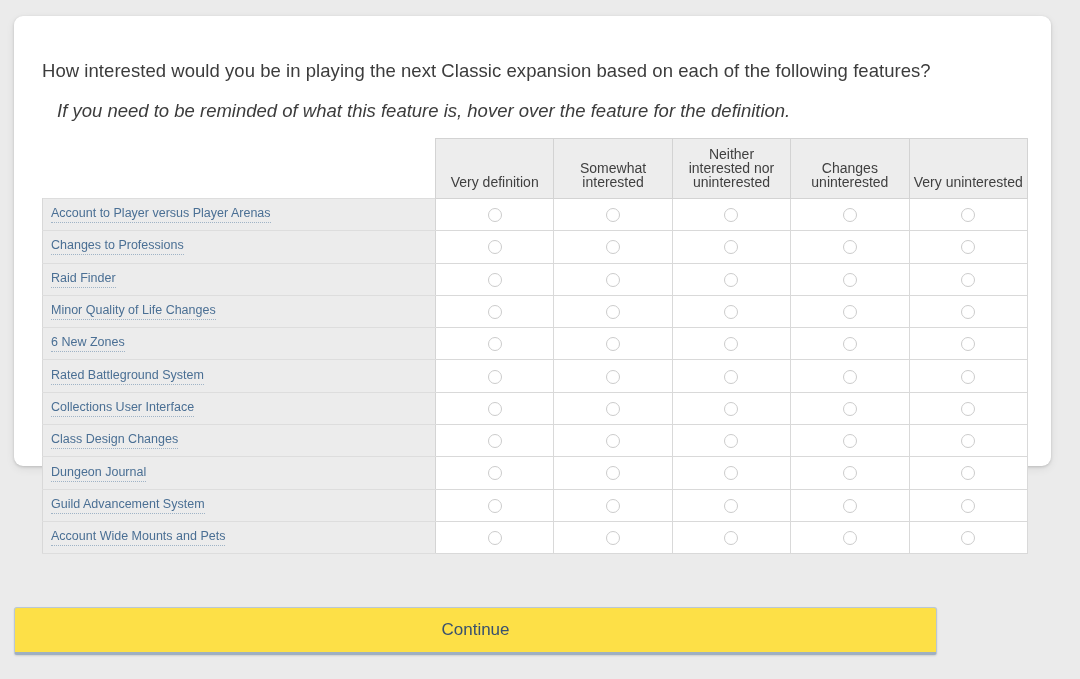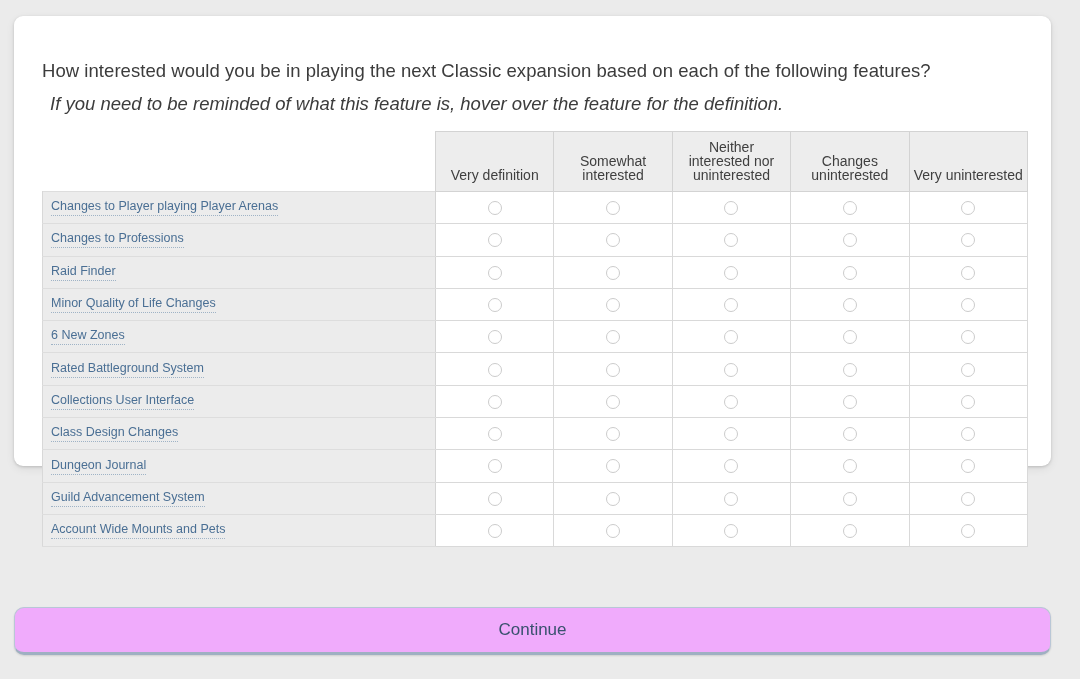--- a/index.html
+++ b/index.html
@@ -48,21 +48,21 @@
     margin: 0;
     white-space: nowrap;
   }
 
   .q-subtitle-italic {
     font-size: 18.5px;
     line-height: 25px;
     color: #3c3c3c;
     font-weight: 400;
     font-style: italic;
-    margin: 8px;
+    margin: 15px;
     white-space: nowrap;
   }
 
   .q-instruction {
     font-size: 12px;
     line-height: 16px;
     color: #6a6a6a;
     margin: 6px 0 0 0;
     font-weight: 400;
   }
@@ -148,26 +148,26 @@
     cursor: pointer;
     vertical-align: middle;
     box-sizing: border-box;
   }
 
   
   .continue-btn {
     position: absolute;
     left: 14px;
     top: 607px;
-    width: 1037px;
+    width: 923px;
     height: 48px;
-    background: #f0abfc;
+    background: #fde047;
     border: 1px solid #b9c7d6;
     border-bottom: 3px solid #9fb0c2;
-    border-radius: 10px;
+    border-radius: 3px;
     color: #39516e;
     font-size: 17px;
     font-family: "Liberation Sans", sans-serif;
     display: flex;
     align-items: center;
     justify-content: center;
     cursor: pointer;
     box-sizing: border-box;
     box-shadow: 0 1px 2px rgba(0,0,0,0.12);
     padding-bottom: 1px;
@@ -200,21 +200,21 @@
             <th class="blank-head"></th>
           <th>Very definition</th>
               <th>Somewhat interested</th>
               <th>Neither interested nor uninterested</th>
               <th>Changes uninterested</th>
               <th>Very uninterested</th>
             </tr>
         </thead>
         <tbody id="matrix-body">
             <tr>
-              <td class="row-label"><span class="label-text">Changes to Player playing Player Arenas</span></td>
+              <td class="row-label"><span class="label-text">Account to Player versus Player Arenas</span></td>
               <td class="opt-cell"><span class="radio"></span></td>
               <td class="opt-cell"><span class="radio"></span></td>
               <td class="opt-cell"><span class="radio"></span></td>
               <td class="opt-cell"><span class="radio"></span></td>
               <td class="opt-cell"><span class="radio"></span></td>
             </tr>
             <tr>
               <td class="row-label"><span class="label-text">Changes to Professions</span></td>
               <td class="opt-cell"><span class="radio"></span></td>
               <td class="opt-cell"><span class="radio"></span></td>

